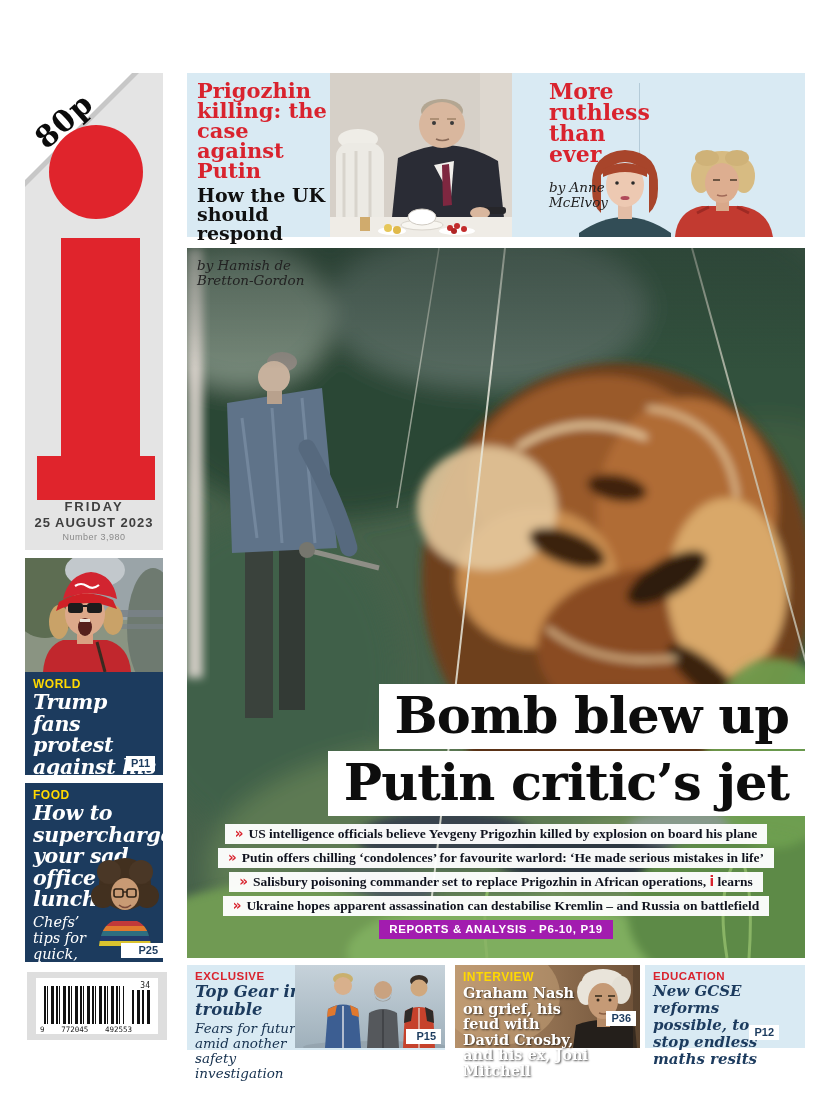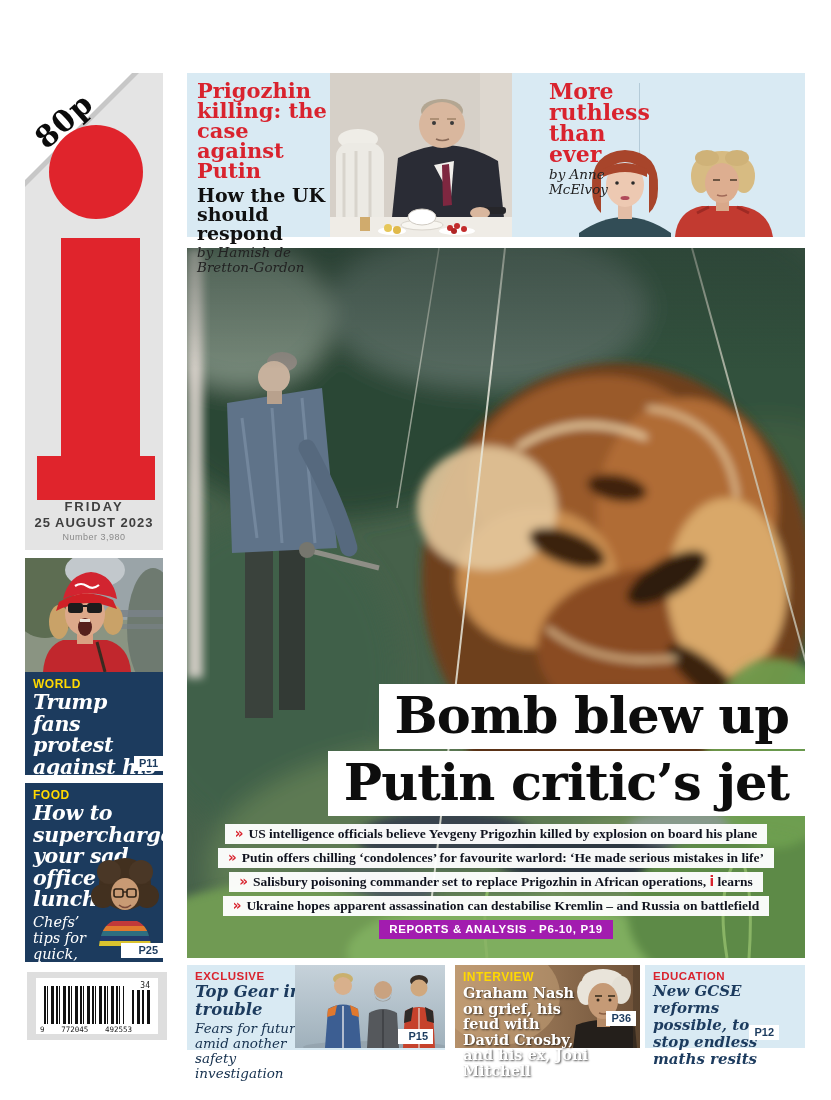--- a/index.html
+++ b/index.html
@@ -22,21 +22,21 @@
   .dateblock .d3{font-size:9px;color:#8a8a8a;margin-top:2px;letter-spacing:.5px;}
 
   
   .topstrip{left:187px;top:73px;width:618px;height:164px;background:#d9eaf3;}
   .topstrip .txt{position:absolute;z-index:2;}
   .serifhead{font-family:"DejaVu Serif","Liberation Serif",serif;font-weight:bold;}
   .lead{left:10px;top:8px;width:140px;}
   .lead .hl{font-size:21px;line-height:20px;color:#d9232e;}
   .lead .sub{font-size:19px;line-height:19px;color:#101010;margin-top:5px;}
   .byline{font-family:"DejaVu Serif","Liberation Serif",serif;font-style:italic;font-size:13.5px;
-          line-height:15px;color:#222;margin-top:2px;}
+          line-height:15px;color:#222;margin-top:15px;}
   .photo{position:absolute;z-index:1;}
   .putin{left:143px;top:0;width:182px;height:164px;}
   .col2{left:362px;top:8px;width:92px;}
   .col2 .hl,.col3 .hl{font-size:22px;line-height:21px;color:#d9232e;}
   .divider{left:452px;top:10px;width:1px;height:88px;background:#b4cbd8;}
   .col3{left:462px;top:8px;width:125px;}
   .anne{left:388px;bottom:0;width:100px;height:92px;}
   .diana{left:470px;bottom:0;width:148px;height:88px;}
 
   
@@ -317,21 +317,21 @@
     <path d="M50,28 q6,-4 12,0 q6,4 12,-1" stroke="#ffffff" stroke-width="2.2" fill="none"></path>
     <rect x="43" y="45" width="15" height="10" rx="3" fill="#1c1c1c"></rect>
     <rect x="62" y="45" width="15" height="10" rx="3" fill="#1c1c1c"></rect>
     <line x1="58" y1="48" x2="62" y2="48" stroke="#1c1c1c" stroke-width="2"></line>
   </svg>
   <div class="abs navybox worldbox">
     <div class="boxpad">
       <div class="kicker-y">WORLD</div>
       <div class="whitehl">Trump fans protest against his latest arrest</div>
     </div>
-    <span class="pbadge" style="right:0;bottom:4px;">P11</span>
+    <span class="pbadge" style="right:8px;bottom:4px;">P11</span>
   </div>
 
   <div class="abs navybox foodbox">
     <div class="boxpad">
       <div class="kicker-y">FOOD</div>
       <div class="whitehl">How to supercharge your sad office lunch</div>
       <div class="whitesub">Chefs’ tips for quick, tasty, low-cost meals</div>
     </div>
     <svg class="foodwoman" viewBox="0 0 72 94">
       <defs>
@@ -398,21 +398,21 @@
       <path d="M79,27 a9,9 0 0 0 18,0 L95,34 Q88,39 81,34 Z" fill="#9a9894"></path>
       <path d="M72,83 L74,48 Q88,40 102,48 L104,83 Z" fill="#55585c"></path>
       <line x1="88" y1="45" x2="88" y2="83" stroke="#3c3e42" stroke-width="1.5"></line>
       <ellipse cx="124" cy="16" rx="9" ry="6" fill="#3a3028"></ellipse>
       <circle cx="124" cy="23" r="8.5" fill="#d0a87e"></circle>
       <path d="M108,83 L110,46 Q124,38 138,46 L140,83 Z" fill="#c6422c"></path>
       <path d="M110,46 L118,42 L116,56 L109,58 Z" fill="#2e2a28"></path>
       <path d="M138,46 L130,42 L132,56 L139,58 Z" fill="#2e2a28"></path>
       <line x1="124" y1="43" x2="124" y2="83" stroke="#e8e0d8" stroke-width="1.2"></line>
     </svg>
-    <span class="pbadge" style="right:12px;bottom:6px;padding-left:10px;">P15</span>
+    <span class="pbadge" style="right:4px;bottom:6px;padding-left:10px;">P15</span>
   </div>
 
   <div class="abs interview">
     <svg class="nash" viewBox="0 0 185 83" preserveAspectRatio="none">
       <defs>
         <linearGradient id="nashbg" x1="0" y1="0" x2="1" y2="0">
           <stop offset="0" stop-color="#b5906a"></stop>
             <stop offset="1" stop-color="#6e5138"></stop>
         </linearGradient>
       </defs>

